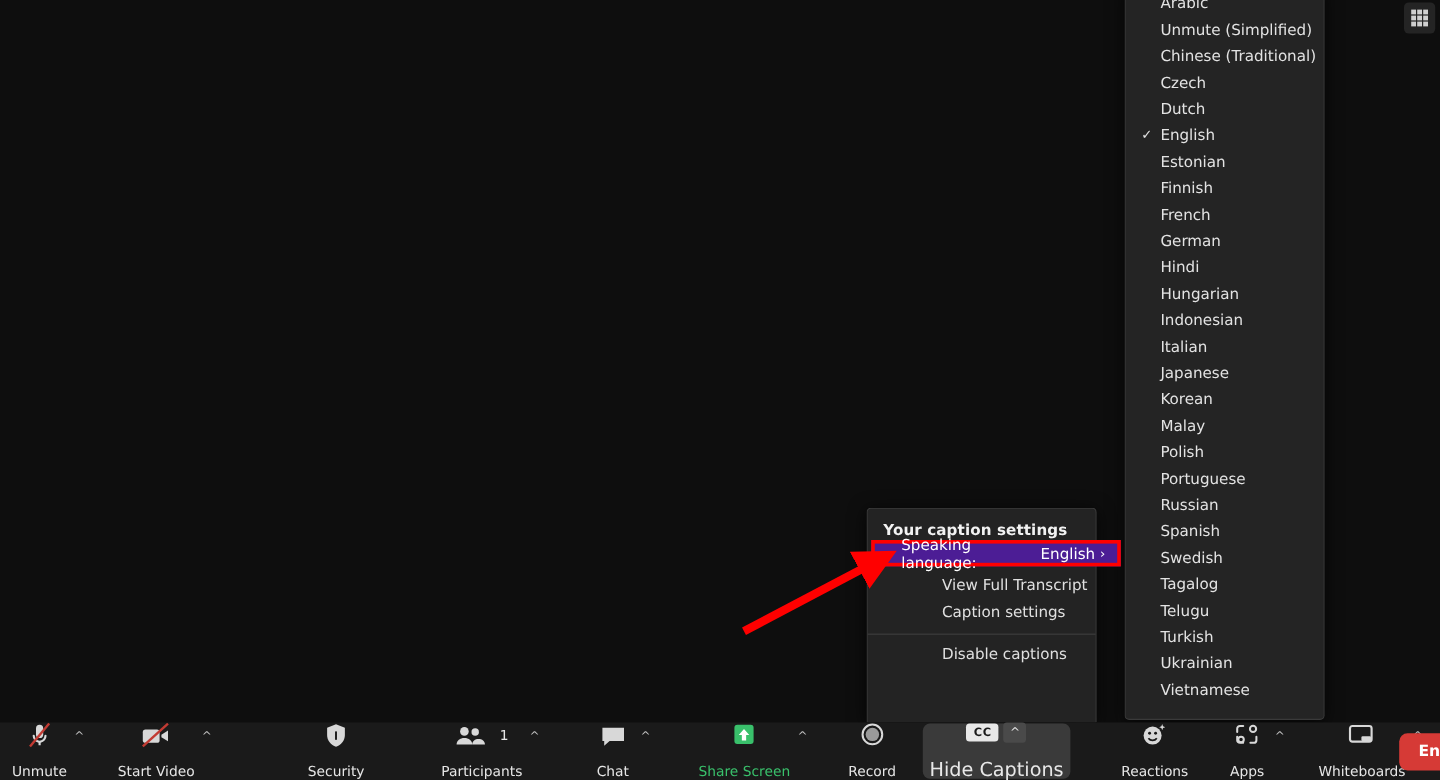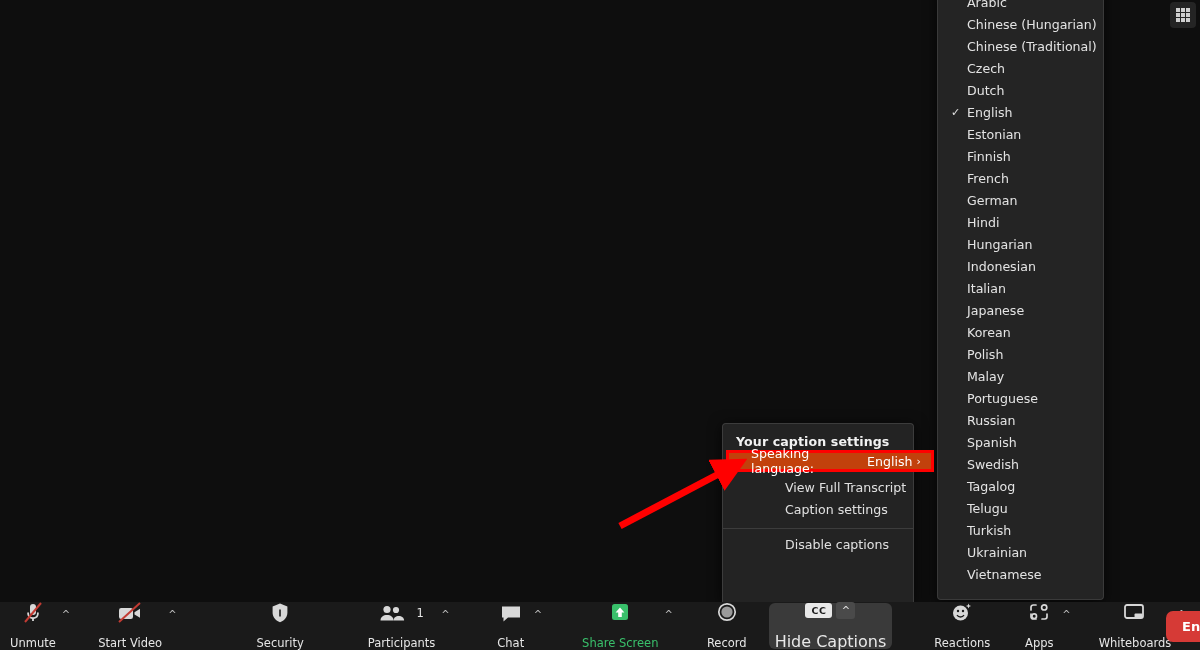--- a/index.html
+++ b/index.html
@@ -56,21 +56,21 @@
   }
   .cc-item {
     font-size:12.6px; color:#e0e0e0;
     height:22px; line-height:22px; padding-left:29px;margin-left:33px;
   }
   .cc-sep { height:1px; background:#3c3c3c; margin:7px 0 5px 0; }
 
   
   #speaking-row {
     position:absolute; left:726px; top:450px; width:208px; height:22px;
-    background:#c2410c; border:3px solid #ff0000;
+    background:#4c1d95; border:3px solid #ff0000;
     display:flex; align-items:center;
   }
   #speaking-row .sl-label { font-size:12.6px; color:#ffffff; padding-left:22px; }
   #speaking-row .sl-value { font-size:12.6px; color:#ffffff; margin-left:auto; padding-right:4px; }
   #speaking-row .sl-chev { font-size:11px; color:#ffffff; padding-right:10px; }
 
   
   #arrow { position:absolute; left:608px; top:448px; width:140px; height:90px; }
 
   
@@ -130,37 +130,37 @@
       <i></i>
       <i></i>
       <i></i>
       <i></i>
       <i></i>
   </span>
 </div>
 
 <div id="lang-panel">
     <div class="lang-row"><span>Arabic</span></div>
-    <div class="lang-row"><span>Chinese (Hungarian)</span></div>
+    <div class="lang-row"><span>Unmute (Simplified)</span></div>
     <div class="lang-row"><span>Chinese (Traditional)</span></div>
     <div class="lang-row"><span>Czech</span></div>
     <div class="lang-row"><span>Dutch</span></div>
     <div class="lang-row"><span class="tick">✓</span><span>English</span></div>
     <div class="lang-row"><span>Estonian</span></div>
     <div class="lang-row"><span>Finnish</span></div>
     <div class="lang-row"><span>French</span></div>
     <div class="lang-row"><span>German</span></div>
     <div class="lang-row"><span>Hindi</span></div>
     <div class="lang-row"><span>Hungarian</span></div>
     <div class="lang-row"><span>Indonesian</span></div>
     <div class="lang-row"><span>Italian</span></div>
     <div class="lang-row"><span>Japanese</span></div>
     <div class="lang-row"><span>Korean</span></div>
+    <div class="lang-row"><span>Malay</span></div>
     <div class="lang-row"><span>Polish</span></div>
-    <div class="lang-row"><span>Malay</span></div>
     <div class="lang-row"><span>Portuguese</span></div>
     <div class="lang-row"><span>Russian</span></div>
     <div class="lang-row"><span>Spanish</span></div>
     <div class="lang-row"><span>Swedish</span></div>
     <div class="lang-row"><span>Tagalog</span></div>
     <div class="lang-row"><span>Telugu</span></div>
     <div class="lang-row"><span>Turkish</span></div>
     <div class="lang-row"><span>Ukrainian</span></div>
     <div class="lang-row"><span>Vietnamese</span></div>
   </div>

